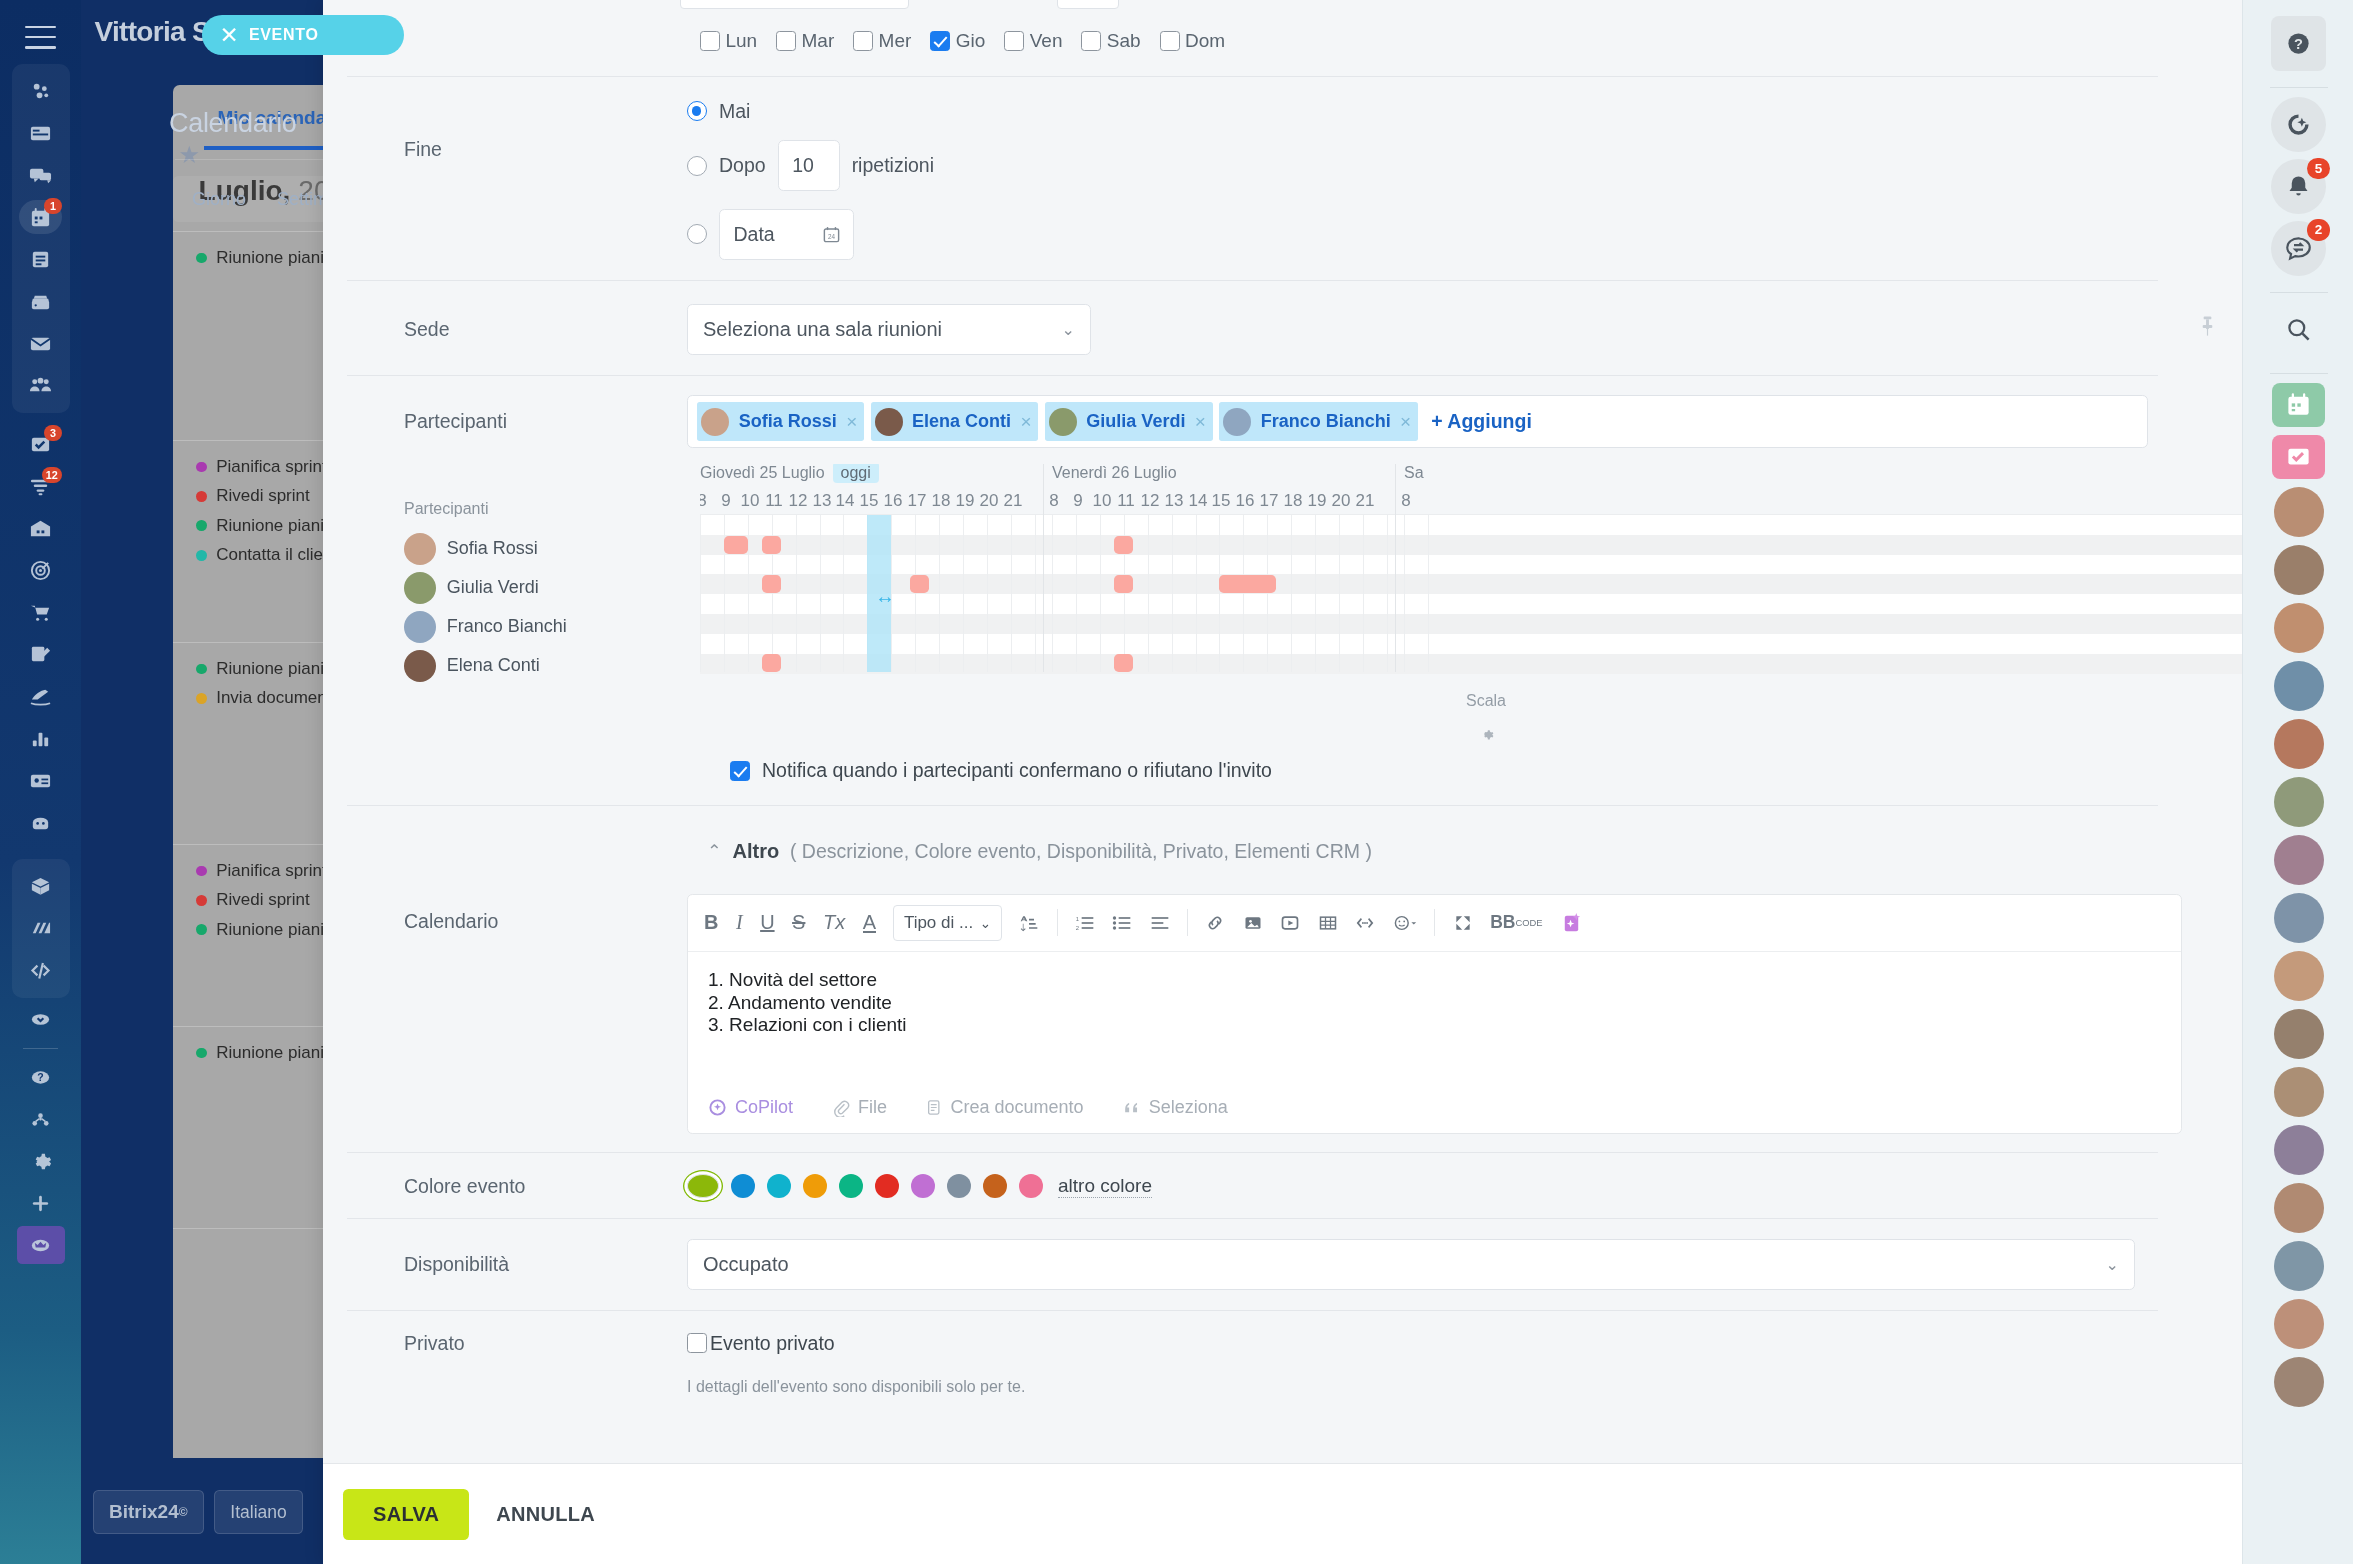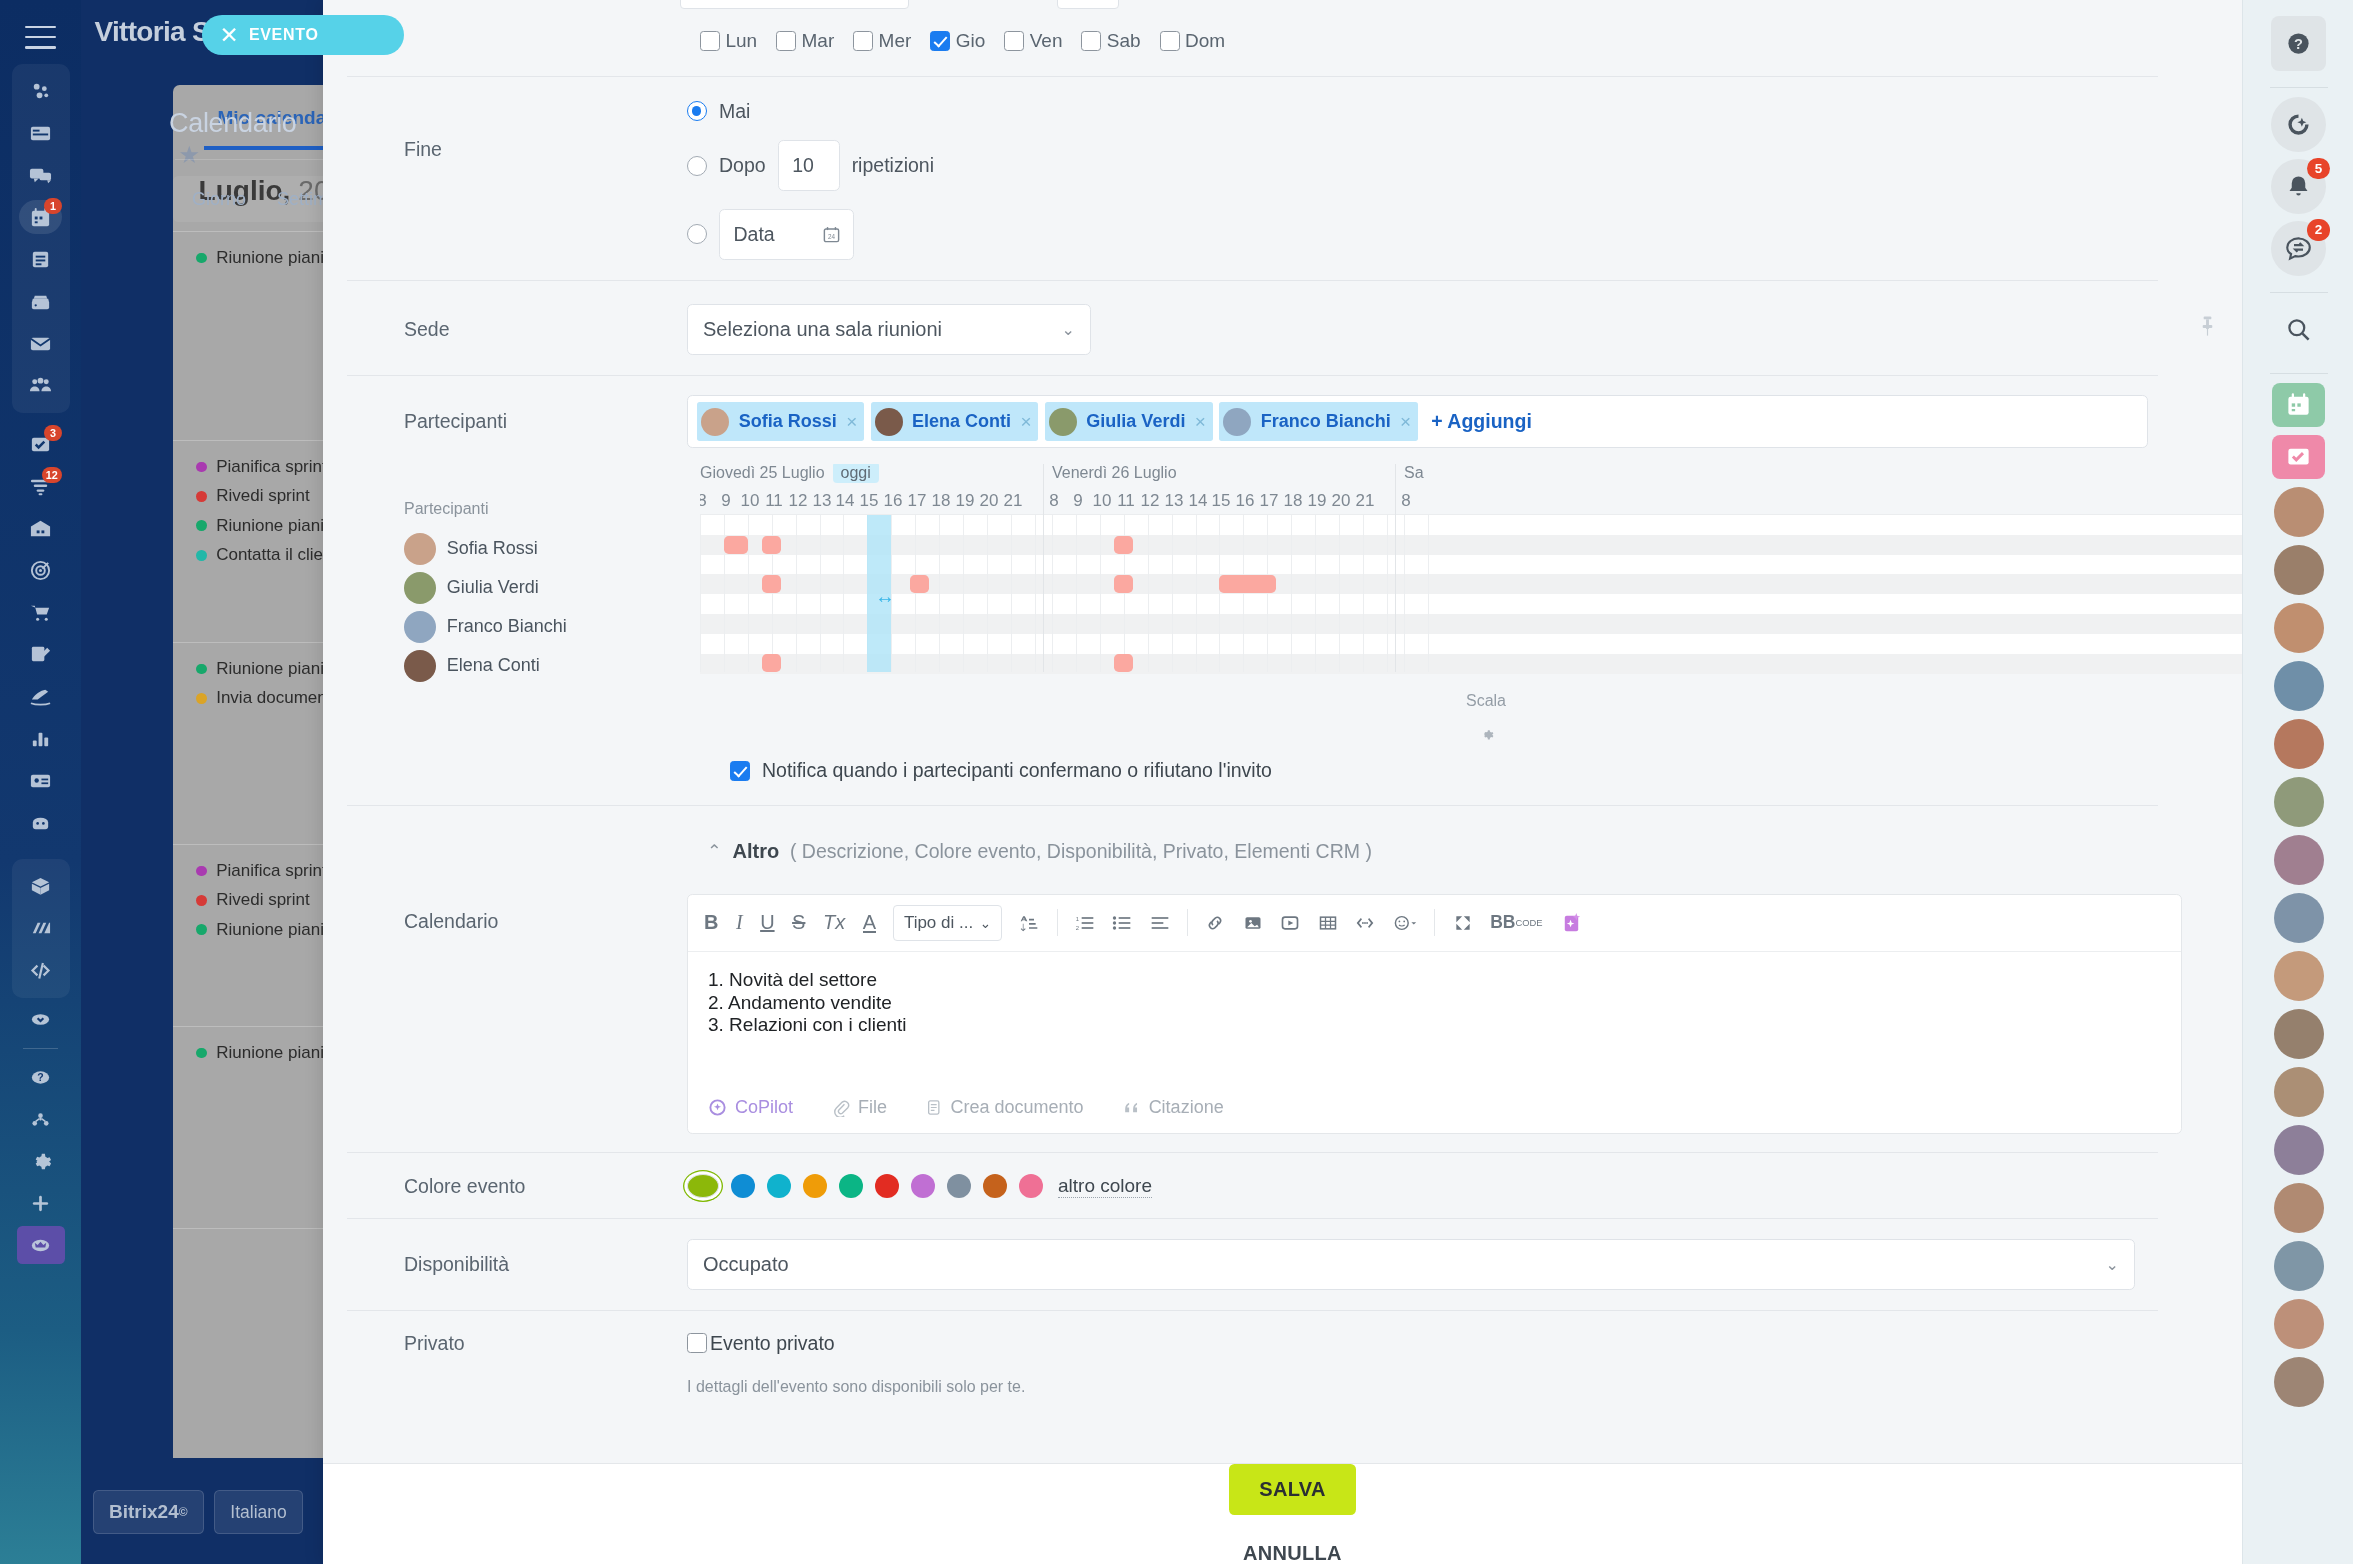--- a/index.html
+++ b/index.html
@@ -223,21 +223,21 @@
   .ed-foot .it.copilot { color:#a98ee0; }
 
   .swatches { display:flex; align-items:center; gap: 12px; }
   .sw { width: 24px; height: 24px; border-radius: 50%; }
   .sw.sel { box-shadow: 0 0 0 2.7px #fff, 0 0 0 4px #7fb800; }
   .altrocol { margin-left: 15px; font-size: 19px; color:#3e474f; border-bottom: 1.3px dotted #9aa3ac; }
 
   .footerbar {
     position:absolute; left: 0; bottom: 0; width: 1919px; height: 102px;
     background:#fff; border-top: 0.7px solid #e4e7ea;
-    display:flex; align-items:center; padding-left: 20px; gap: 27px; flex-direction: column;
+    display:flex; align-items:center; padding-left: 20px; gap: 27px;
   }
   .savebtn {
     background:#c8e617; color:#2b2f33; font-weight:700; font-size: 20px;
     border:none; border-radius: 5.4px; height: 51px; padding: 0 30px; cursor:pointer;
     letter-spacing: 0.3px;
   }
   .cancelbtn { background:none; border:none; color:#3e474f; font-weight:700; font-size: 20px; cursor:pointer; letter-spacing:0.3px;}
 
   
   .right-rail {
@@ -951,21 +951,21 @@
                 <svg width="17.5" height="19" viewBox="0 0 24 24">
                   <rect x="5" y="3" width="14" height="18" rx="2" fill="none" stroke="#b9c0c7" stroke-width="1.8"></rect>
                   <path d="M8 8h8M8 12h8M8 16h5" stroke="#b9c0c7" stroke-width="1.6"></path>
                 </svg>
                 <span>Crea documento</span>
               </div>
               <div class="it">
                 <svg width="19" height="19" viewBox="0 0 24 24">
                   <path d="M4 14c0-4 2-7 5-8v2.6C7.4 9.4 6.6 10.8 6.6 12H9v6H4zM14 14c0-4 2-7 5-8v2.6c-1.6.8-2.4 2.2-2.4 3.4H19v6h-5z" fill="#b9c0c7"></path>
                 </svg>
-                <span>Citazione</span>
+                <span>Seleziona</span>
               </div>
             </div>
         </div>
       </div>
 
       <div class="sep" style="margin-top:17.5px;width:1811px"></div>
 
       <div class="row" style="margin-top:21.5px;align-items:center">
         <div class="lbl" style="padding-top:0">Colore evento</div>
         <div class="swatches" id="swatches">

